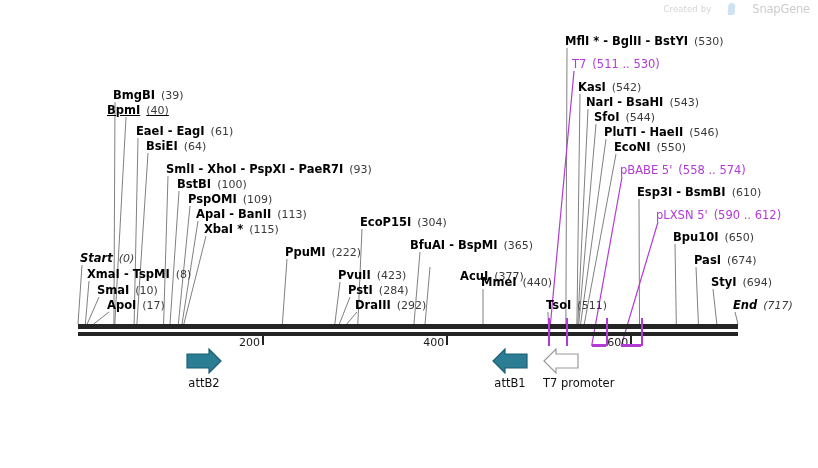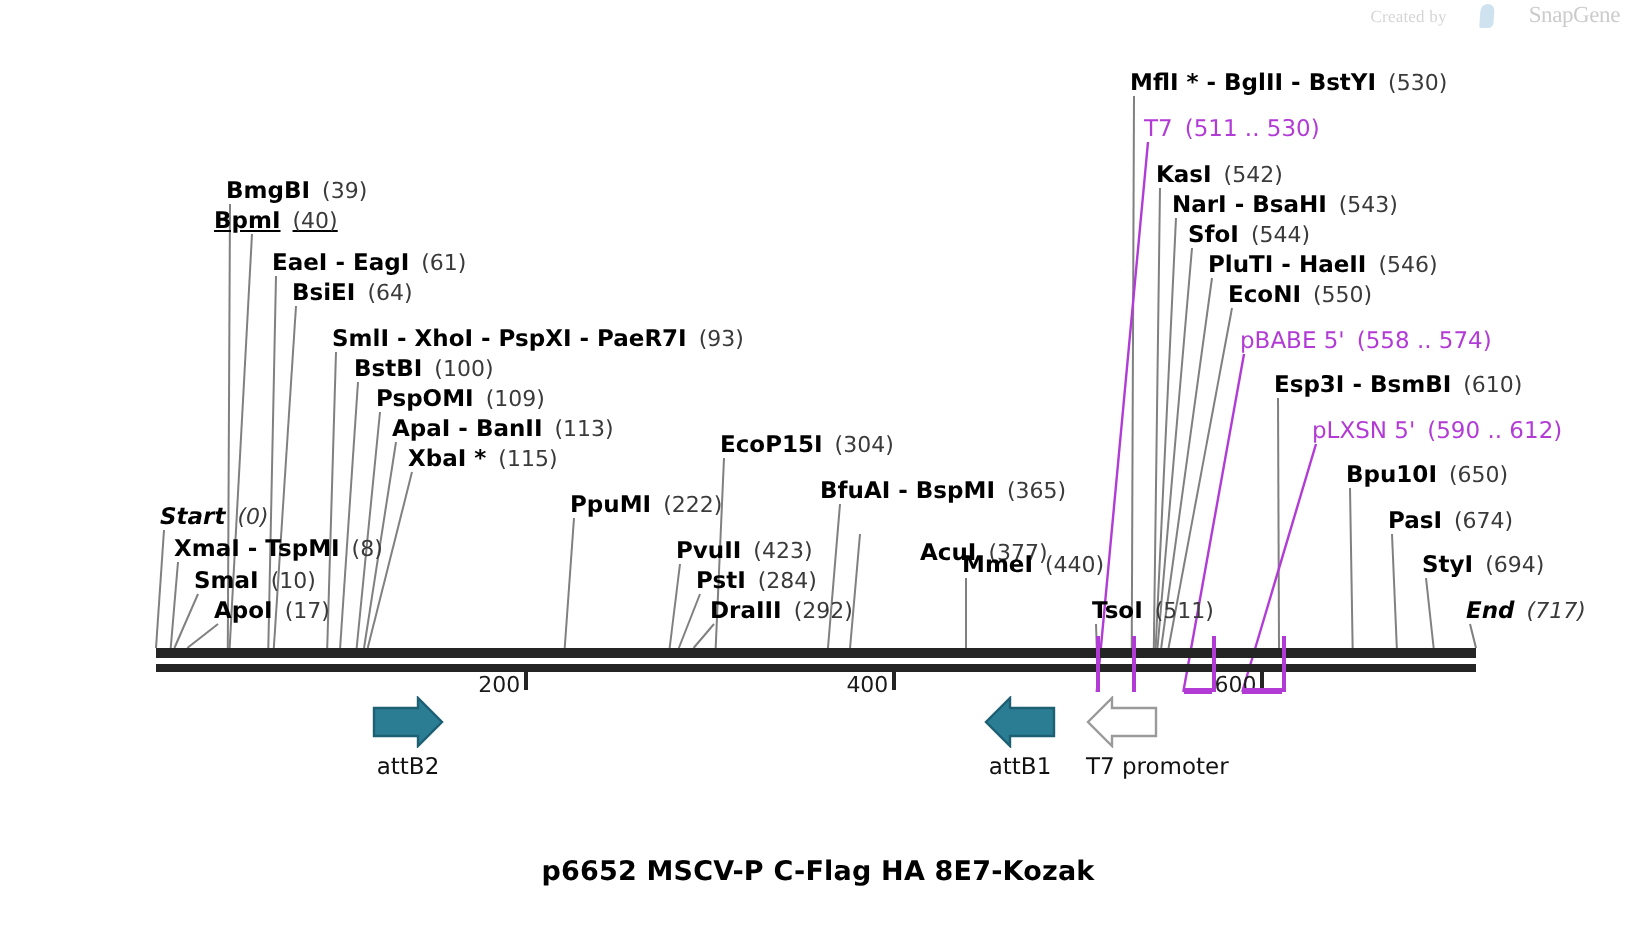--- a/index.html
+++ b/index.html
@@ -19,21 +19,20 @@
   .watermark {
     position: absolute;
     top: 2px;
     right: 8px;
     display: flex;
     align-items: center;
     gap: 17px;
     font-size: 9px;
     color: #d2d2d2;
     letter-spacing: .1px;
-    font-family: Liberation Serif, serif;
   }
   .watermark .wm-created {
     font-size: 8.5px;
     color: #d5d5d5;
   }
   .watermark .wm-logo {
     display: inline-block;
     width: 7px;
     height: 12px;
     background: #cfe2f0;
@@ -284,15 +283,14 @@
         <div class="arrow-label" style="transform: translateX(0px);">attB1</div>
       </div>
       <div class="arrow-wrap" style="left: 543px; top: 348px;">
         <svg width="36" height="26">
           <polygon points="35,6 13,6 13,1 1,13 13,25 13,20 35,20" fill="#ffffff" stroke="#9a9a9a" stroke-width="1.2"></polygon>
         </svg>
         <div class="arrow-label" style="transform: translateX(0px);">T7 promoter</div>
       </div>
     </div>
 
-  <div class="title">p6652 MSCV-P C-Flag HA 8E7-Kozak</div>
 
 </div>
 
 </body></html>

